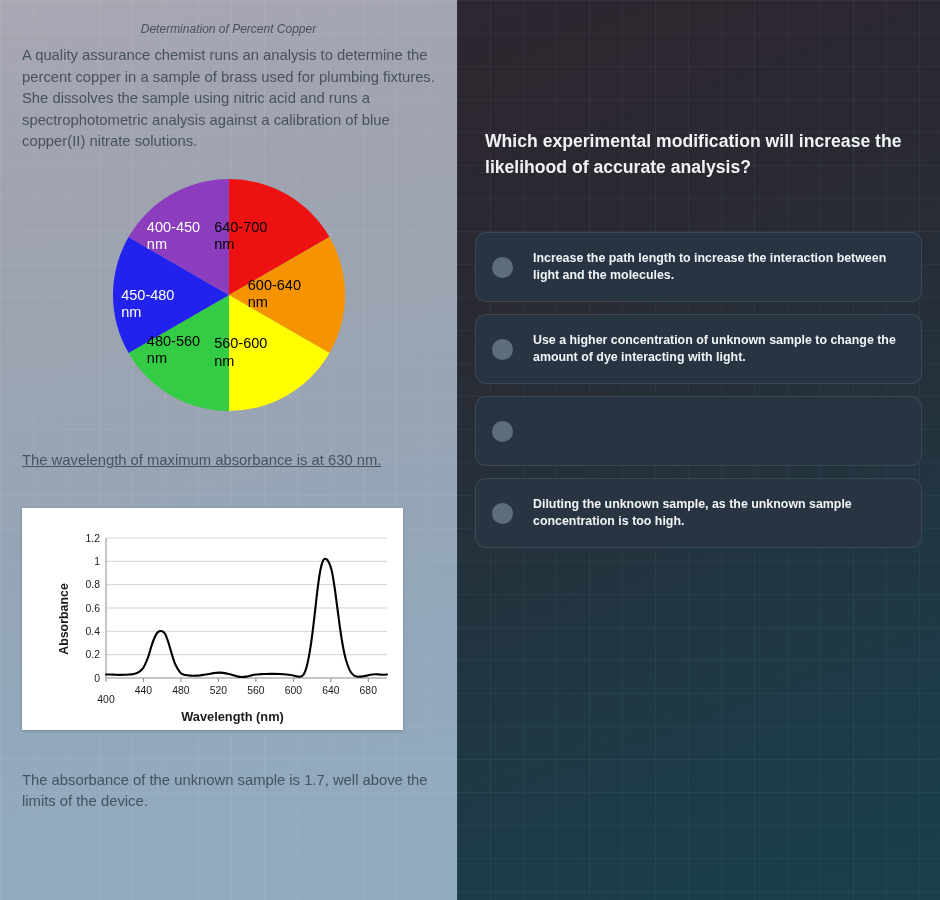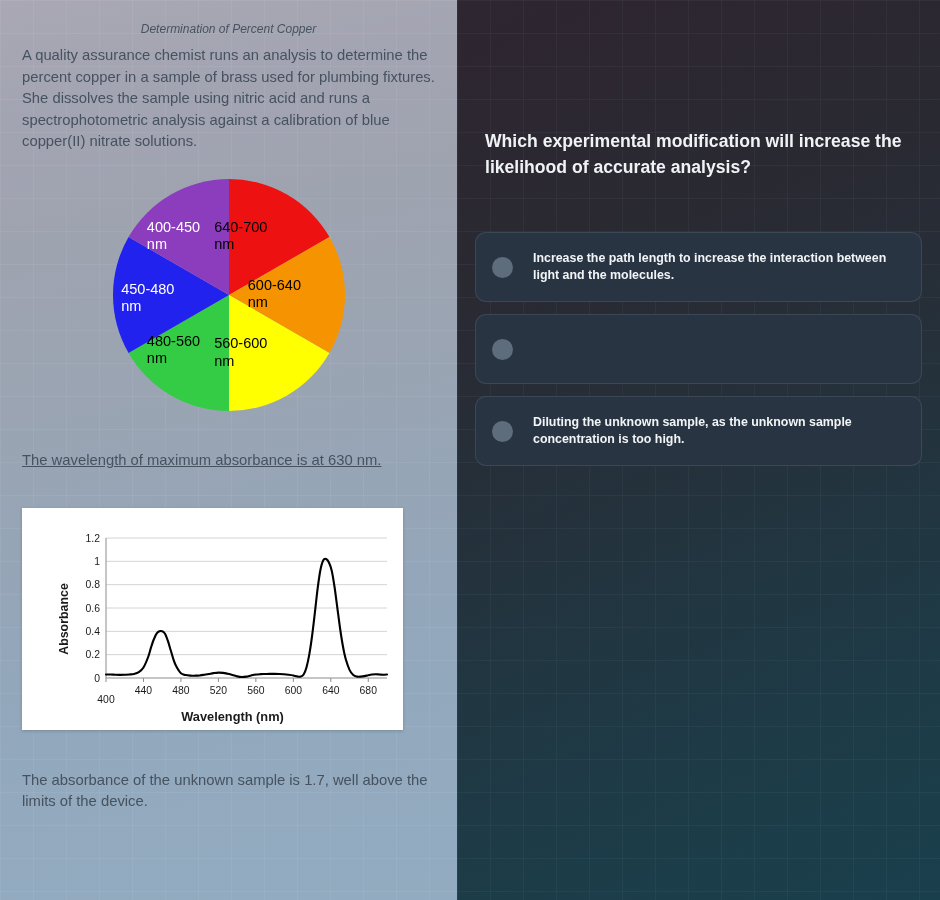--- a/index.html
+++ b/index.html
@@ -217,21 +217,21 @@
               <path d="M 116 116 L 116.00 0.00 A 116 116 0 0 1 216.46 58.00 Z" fill="#ee1111"></path>
               <path d="M 116 116 L 216.46 58.00 A 116 116 0 0 1 216.46 174.00 Z" fill="#f59400"></path>
               <path d="M 116 116 L 216.46 174.00 A 116 116 0 0 1 116.00 232.00 Z" fill="#ffff00"></path>
               <path d="M 116 116 L 116.00 232.00 A 116 116 0 0 1 15.54 174.00 Z" fill="#33cc44"></path>
               <path d="M 116 116 L 15.54 174.00 A 116 116 0 0 1 15.54 58.00 Z" fill="#2222ee"></path>
               <path d="M 116 116 L 15.54 58.00 A 116 116 0 0 1 116.00 0.00 Z" fill="#8b3dbe"></path>
             </svg><div class="wheel-label" style="color: rgb(0, 0, 0); left: 101.64px; top: 39.7338px;">640-700
 nm</div><div class="wheel-label" style="color: rgb(0, 0, 0); left: 135.28px; top: 98px;">600-640
 nm</div><div class="wheel-label" style="color: rgb(0, 0, 0); left: 101.64px; top: 156.266px;">560-600
 nm</div><div class="wheel-label" style="color: rgb(0, 0, 0); left: 34.36px; top: 154px;">480-560
-nm</div><div class="wheel-label" style="color: rgb(255, 255, 255); left: 0.72px; top: 102px; padding-left: 8px;">450-480
+nm</div><div class="wheel-label" style="color: rgb(255, 255, 255); left: 0.72px; top: 108px; padding-left: 8px;">450-480
 nm</div><div class="wheel-label" style="color: rgb(255, 255, 255); left: 34.36px; top: 39.7338px;">400-450
 nm</div></div>
       </div>
 
       <div class="note-line" id="note-max-abs">The wavelength of maximum absorbance is at 630 nm.</div>
 
       <div id="chart-card">
         <div id="y-axis-title">Absorbance</div>
         <div id="x-axis-title">Wavelength (nm)</div>
         <div id="chart-plot">
@@ -280,20 +280,24 @@
   <div id="right-panel">
     <div id="right-inner">
       <div id="question-prompt">Which experimental modification will increase the likelihood of accurate analysis?</div>
       <div id="answer-options">
           <div class="answer-option">
             <div class="option-radio"></div>
             <div class="option-text">Increase the path length to increase the interaction between light and the molecules.</div>
           </div>
           <div class="answer-option">
             <div class="option-radio"></div>
+            <div class="option-text">Use a higher concentration of unknown sample to change the amount of dye interacting with light.</div>
+          </div>
+          <div class="answer-option">
+            <div class="option-radio"></div>
           </div>
           <div class="answer-option">
             <div class="option-radio"></div>
             <div class="option-text">Diluting the unknown sample, as the unknown sample concentration is too high.</div>
           </div>
         </div>
     </div>
   </div>
 
 </div>

